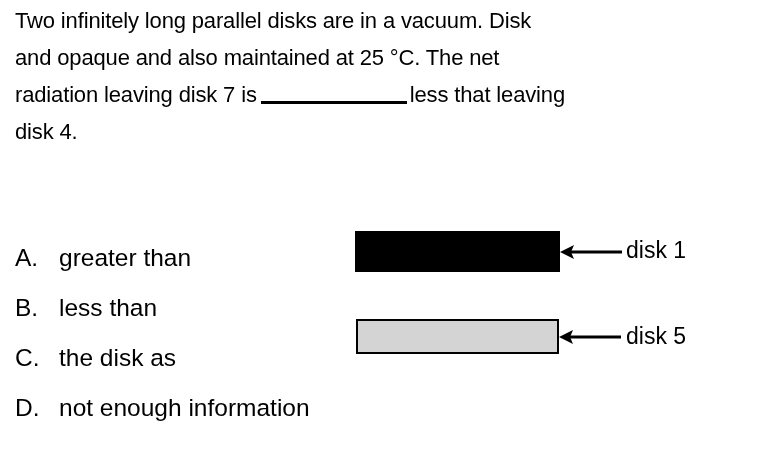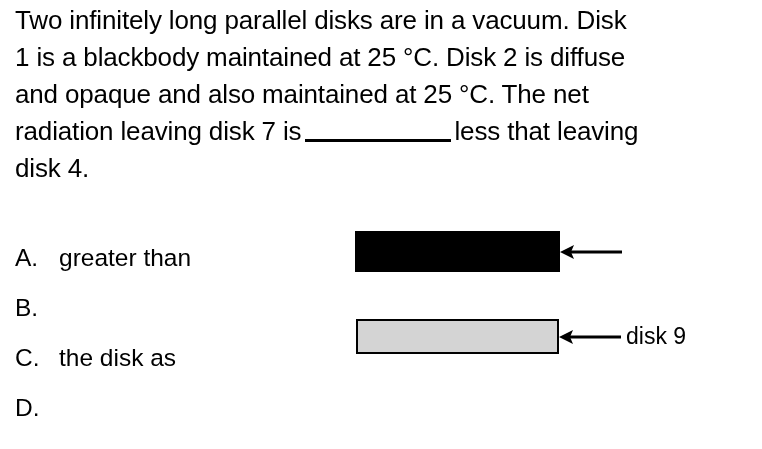--- a/index.html
+++ b/index.html
@@ -16,21 +16,21 @@
     color: #000000;
     -webkit-font-smoothing: antialiased;
   }
 
   
   #question-stem {
     position: absolute;
     left: 15px;
     top: 2px;
     width: 738px;
-    font-size: 26px;
+    font-size: 22px;
     line-height: 37px;
     letter-spacing: -0.15px;
     color: #000000;
   }
   .stem-line {
     white-space: nowrap;
   }
   .blank-rule {
     display: inline-block;
     width: 146px;
@@ -108,52 +108,54 @@
     white-space: nowrap;
   }
   #disk-1-label { left: 626px; top: 239px; }
   #disk-2-label { left: 626px; top: 325px; }
 </style>
 </head>
 <body>
 
 <div id="question-stem">
   <div class="stem-line">Two infinitely long parallel disks are in a vacuum. Disk</div>
-  <div class="stem-line">1 is a blackbody maintained at 25 °C. Disk 2 is diffuse</div>
   <div class="stem-line">and opaque and also maintained at 25 °C. The net</div>
   <div class="stem-line"><span>radiation leaving disk 7 is</span><span class="blank-rule"></span><span>less that leaving</span></div>
   <div class="stem-line">disk 4.</div>
 </div>
 
 <div id="answer-options">
   <div class="option-row">
     <span class="option-letter">A.</span>
     <span class="option-text">greater than</span>
   </div>
   <div class="option-row">
     <span class="option-letter">B.</span>
+    <span class="option-text">less than</span>
   </div>
   <div class="option-row">
     <span class="option-letter">C.</span>
     <span class="option-text">the disk as</span>
   </div>
   <div class="option-row">
     <span class="option-letter">D.</span>
+    <span class="option-text">not enough information</span>
   </div>
 </div>
 
 <div id="disk-diagram">
 
   <div class="disk-shape" id="disk-1-shape"></div>
   <div class="disk-shape" id="disk-2-shape"></div>
 
   <svg class="callout-arrow" id="disk-1-arrow" viewBox="0 0 66 22">
     <line x1="64" y1="11" x2="12" y2="11" stroke="#000000" stroke-width="3"></line>
     <polygon points="2,11 16,4 13,11 16,18" fill="#000000"></polygon>
   </svg>
 
   <svg class="callout-arrow" id="disk-2-arrow" viewBox="0 0 66 22">
     <line x1="64" y1="11" x2="12" y2="11" stroke="#000000" stroke-width="3"></line>
     <polygon points="2,11 16,4 13,11 16,18" fill="#000000"></polygon>
   </svg>
 
-  <div class="callout-label" id="disk-2-label">disk 9</div>
+  <div class="callout-label" id="disk-1-label">disk 1</div>
+  <div class="callout-label" id="disk-2-label">disk 5</div>
 </div>
 
 </body></html>

